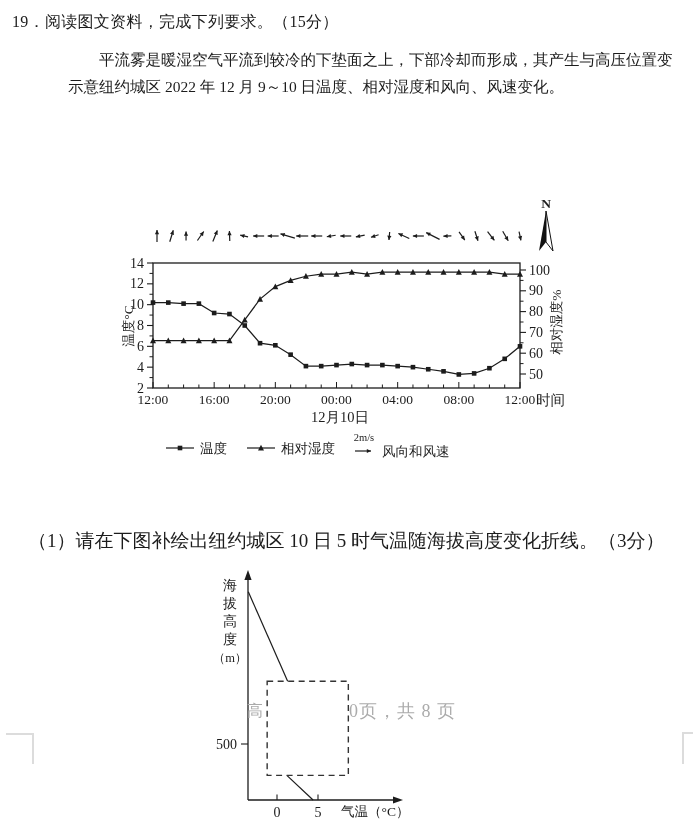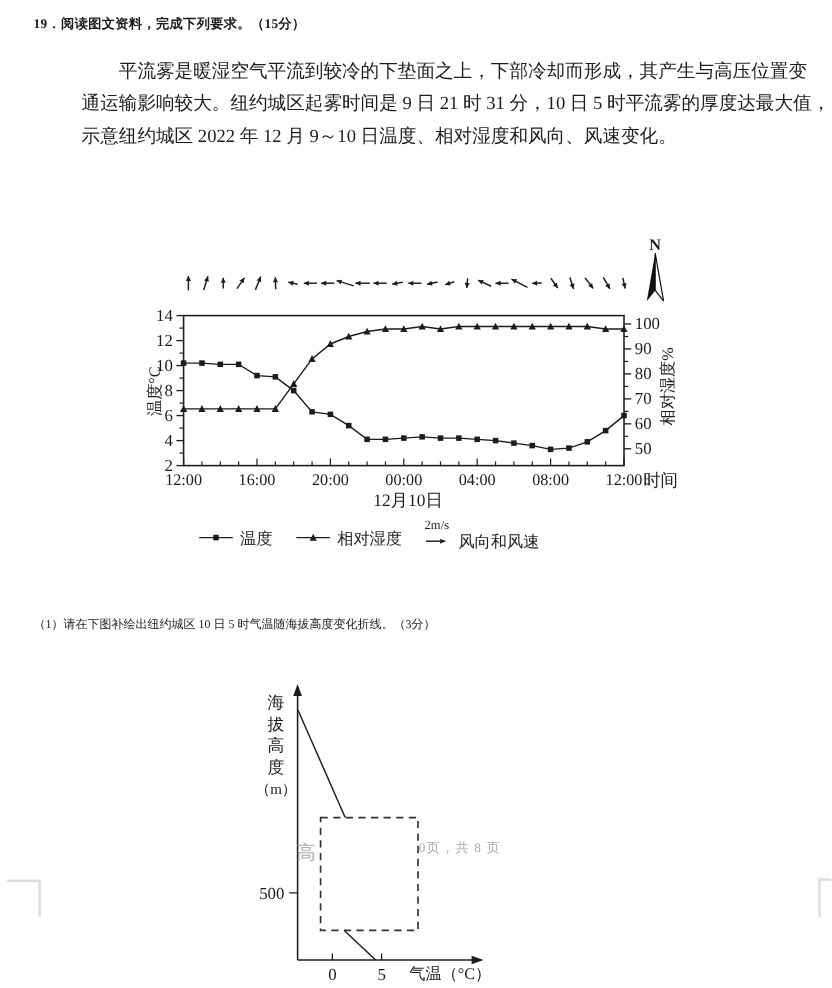--- a/index.html
+++ b/index.html
@@ -1,45 +1,44 @@
 <!DOCTYPE html>
 <html><head>
 <meta charset="utf-8">
 <style>
   html,body{margin:0;padding:0;background:#ffffff;}
   .page{
     position:relative;width:693px;height:823px;background:#ffffff;overflow:hidden;
     font-family:"Liberation Serif","DejaVu Serif",serif;color:#1c1c1c;
   }
-  .q-title{position:absolute;left:28px;top:12px;font-size:11px;font-weight:700;letter-spacing:.3px;white-space:nowrap;}
+  .q-title{position:absolute;left:12px;top:12px;font-size:16px;font-weight:400;letter-spacing:.3px;white-space:nowrap;}
   .q-para{position:absolute;left:28px;top:46px;width:648px;font-size:15.5px;line-height:27px;}
   .q-para .line{white-space:nowrap;margin-left:40px;}
   .q-para .indent{text-indent:31px;}
   .fig-caption{position:absolute;left:0;top:482px;width:693px;text-align:center;font-size:15px;}
-  .sub-q{position:absolute;left:28px;top:513px;font-size:10px;white-space:nowrap;font-family:Liberation Serif, serif;}
+  .sub-q{position:absolute;left:28px;top:528px;font-size:19px;white-space:nowrap;font-family:Liberation Serif, serif;}
   svg.fig{position:absolute;left:0;}
   #fig1{top:188px;}
   #fig2{top:560px;}
-  .wm{position:absolute;color:#ababab;font-size:11px;white-space:nowrap;z-index:1;}
+  .wm{position:absolute;color:#ababab;font-size:18px;white-space:nowrap;z-index:1;}
   #wm-left{left:247px;top:701px;font-size:16px;}
   #wm-right{left:349px;top:699px;letter-spacing:1px;}
   .corner{position:absolute;z-index:0;}
   #corner-bl{left:6px;top:733px;width:26px;height:29px;border-top:2px solid #dcdcdc;border-right:2px solid #dcdcdc;}
   #corner-br{left:682px;top:732px;width:11px;height:30px;border-top:2px solid #dcdcdc;border-left:2px solid #dcdcdc;}
 </style>
 </head>
 <body>
 
 <div class="page">
 
   <div class="q-title">19．阅读图文资料，完成下列要求。（15分）</div>
 
   <div class="q-para">
     <div class="line indent">平流雾是暖湿空气平流到较冷的下垫面之上，下部冷却而形成，其产生与高压位置变</div>
-    <div class="line">通运输影响较大。纽约城区起雾时间是 9 日 21 时 31 分，10 日 5 时平流雾的厚度达最大值，</div>
     <div class="line">示意纽约城区 2022 年 12 月 9～10 日温度、相对湿度和风向、风速变化。</div>
   </div>
 
   <svg id="fig1" class="fig" width="693" height="292" viewBox="0 188 693 292">
       <line x1="157" y1="242" x2="157" y2="230" stroke="#1c1c1c" stroke-width="1.2"></line>
       <polygon points="157 230 159.1 234.2 154.9 234.2" fill="#1c1c1c"></polygon>
       <line x1="169.7657697716636" y1="241.73782853577822" x2="173.27423022833642" y2="230.26217146422178" stroke="#1c1c1c" stroke-width="1.2"></line>
       <polygon points="173.27423022833642 230.26217146422178 174.0545090560233 234.89263201918428 170.03802908097853 233.66467085934877" fill="#1c1c1c"></polygon>
       <line x1="186.04" y1="240.5" x2="186.04" y2="231.5" stroke="#1c1c1c" stroke-width="1.2"></line>
       <polygon points="186.04 231.5 188.14 235.7 183.94 235.7" fill="#1c1c1c"></polygon>

